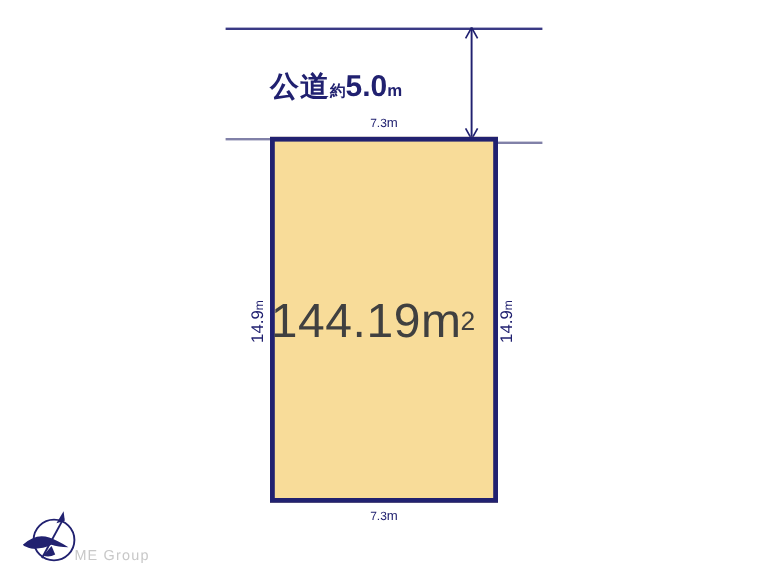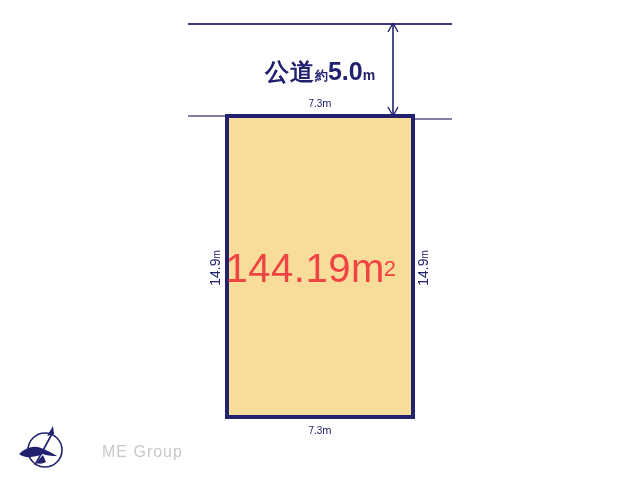--- a/index.html
+++ b/index.html
@@ -10,55 +10,54 @@
     color:#212170;
   }
   .abs{position:absolute;}
   
   .top-road-line{left:188px;top:23px;width:264px;height:2px;background:#3a3a85;}
   .stub-line{height:2px;background:#8181a8;}
   .stub-left{left:188px;top:115px;width:37px;}
   .stub-right{left:415px;top:118px;width:37px;}
   
   .road-label{
-    left:225px;top:56px;width:190px;text-align:center;white-space:nowrap;
+    left:225px;top:56px;width:190px;text-align:left;white-space:nowrap;
     color:#212170;
   }
   .road-label .kanji{font-size:24px;font-weight:bold;letter-spacing:1px;}
   .road-label .approx{font-size:13px;font-weight:bold;}
   .road-label .val{font-size:25px;font-weight:bold;}
   .road-label .unit{font-size:14px;font-weight:bold;}
   
   .road-arrow{left:386px;top:22px;width:14px;height:95px;}
   
   .plot-rect{
     left:225px;top:114px;width:190px;height:305px;
     box-sizing:border-box;border:4px solid #212170;background:#f8dc99;
   }
   .area-label{
     left:225px;top:246px;width:172px;text-align:center;white-space:nowrap;
-    font-size:40px;color:#ef4444;letter-spacing:0.5px;
+    font-size:40px;color:#404040;letter-spacing:0.5px;
   }
   .area-label sup{font-size:22px;vertical-align:6px;margin-left:-1px;}
   .dim{color:#212170;white-space:nowrap;}
   .dim .val{font-size:10px;}
   .dim .unit{font-size:11px;}
   .dim-top{left:225px;top:93px;width:190px;text-align:center;}
   .dim-bottom{left:225px;top:420px;width:190px;text-align:center;}
   .dim-side{transform:translate(-50%,-50%) rotate(-90deg);}
   .dim-side .val{font-size:14px;}
   .dim-side .unit{font-size:10px;}
   .dim-left{left:215px;top:268px;}
   .dim-right{left:423px;top:268px;}
   
   .compass{left:18px;top:423px;width:50px;height:52px;}
   .logo-text{
-    left:62px;top:443px;font-size:16px;letter-spacing:1px;
+    left:62px;top:456px;font-size:12px;letter-spacing:1px;
     color:#c8c8c8;
-    margin-left:40px;
   }
 </style>
 </head>
 <body>
 
 <div class="abs top-road-line"></div>
 <div class="abs stub-line stub-left"></div>
 <div class="abs stub-line stub-right"></div>
 
 <div class="abs road-label">

